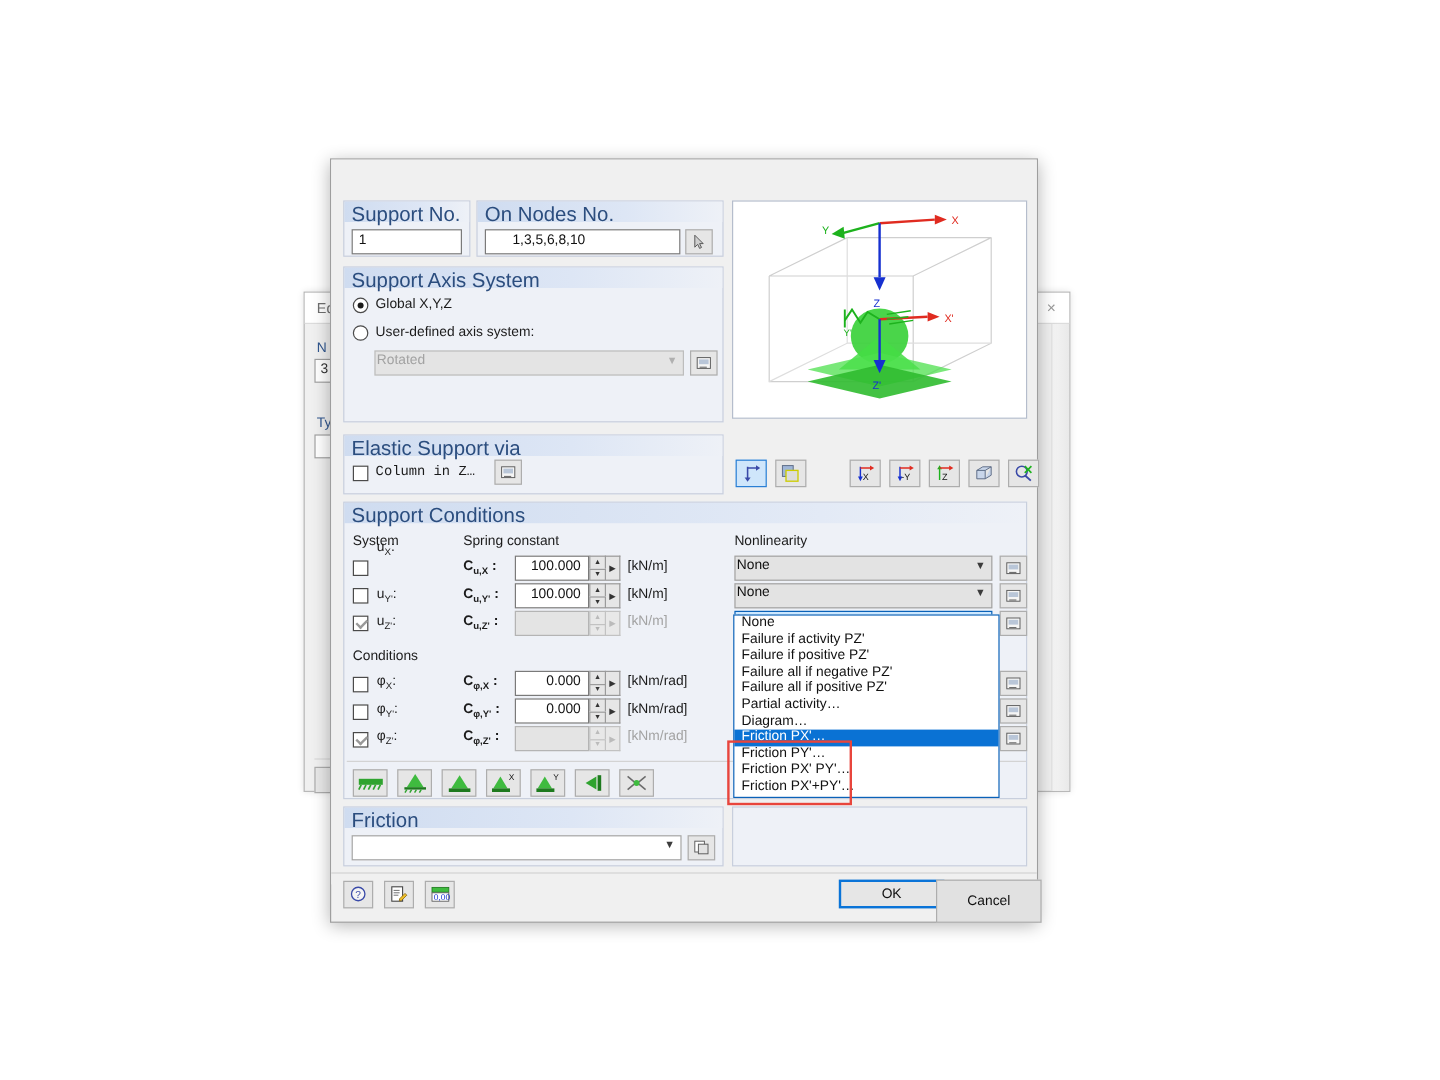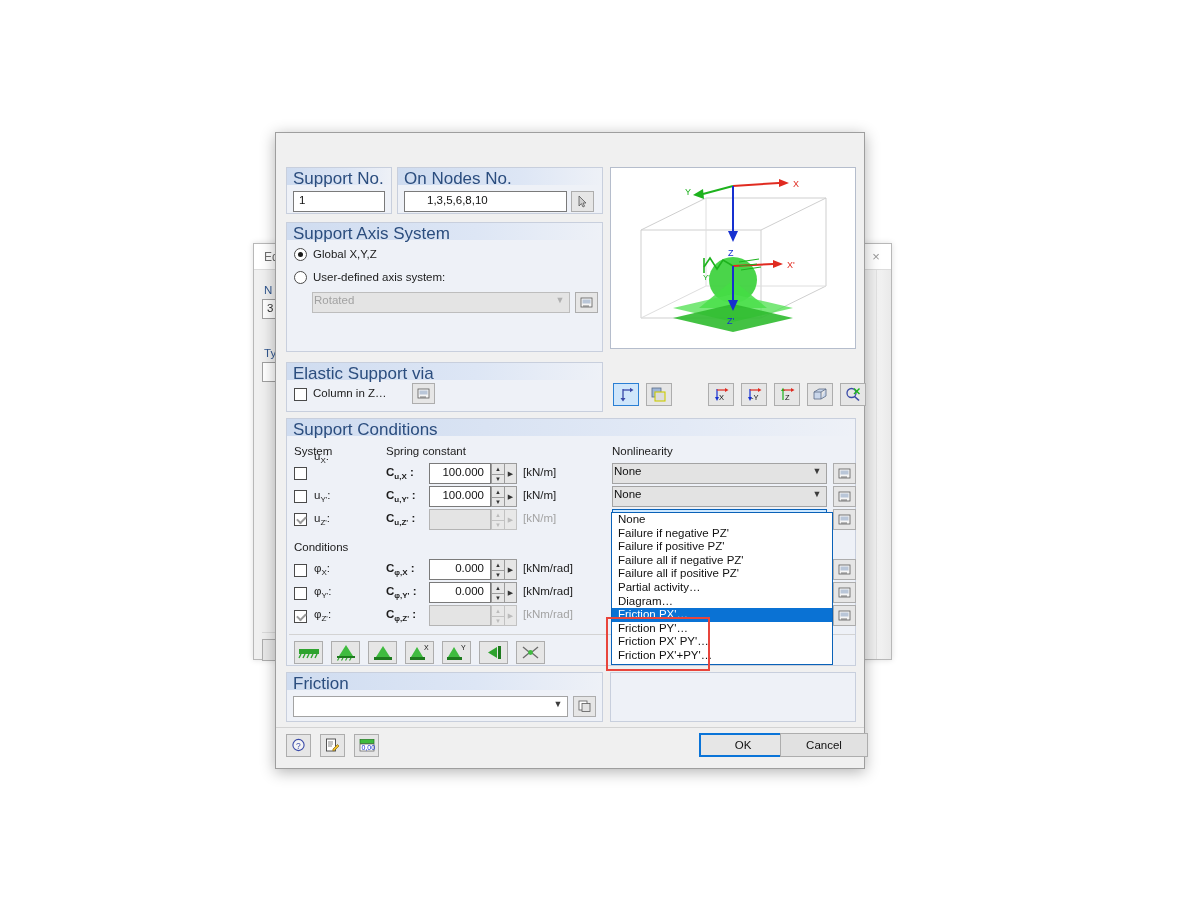--- a/index.html
+++ b/index.html
@@ -267,21 +267,21 @@
               <path d="M3 9 L9 9" stroke="#5b5b5b" stroke-width="0.8"></path>
             </svg>
           </div>
         </div>
       </div>
 
       <div class="grp" style="left:10px; top:229px; width:317px; height:50px;">
         <div class="grp-head">Elastic Support via</div>
         <div class="grp-body">
           <div class="cbx" style="left:7px; top:8px;"></div>
-          <div class="lbl" style="left:26px; top:7px;">Column in Z…</div>
+          <div class="lbl" style="left:26px; top:7px;font-family:Liberation Mono, monospace;">Column in Z…</div>
           <div class="sqbtn" style="left:125px; top:3px; width:23px; height:21px;">
             <svg width="14" height="12" viewBox="0 0 14 12" aria-hidden="true">
               <rect x="1" y="1" width="11" height="9" fill="#f5f5f5" stroke="#5b5b5b" stroke-width="0.8"></rect>
               <rect x="2.5" y="2.5" width="8" height="4" fill="#b9c6d8"></rect>
               <path d="M3 9 L9 9" stroke="#5b5b5b" stroke-width="0.8"></path>
             </svg>
           </div>
         </div>
       </div>
 
@@ -633,21 +633,21 @@
           <path d="M14.5 1.5 L9 7" stroke="#1db21d" stroke-width="1.4"></path>
         </svg>
       </div>
 
       <div class="grp" style="left:334px; top:539px; width:246px; height:50px;">
         <div class="grp-body"></div>
       </div>
 
       <div class="dropdown" style="left:335px; top:379px; width:222px; height:153px;">
         <div class="ditem">None</div>
-        <div class="ditem">Failure if negative PZ'</div>
+        <div class="ditem">Failure if activity PZ'</div>
         <div class="ditem">Failure if positive PZ'</div>
         <div class="ditem">Failure all if negative PZ'</div>
         <div class="ditem">Failure all if positive PZ'</div>
         <div class="ditem">Partial activity…</div>
         <div class="ditem">Diagram…</div>
         <div class="ditem sel">Friction PX'…</div>
         <div class="ditem">Friction PY'…</div>
         <div class="ditem">Friction PX' PY'…</div>
         <div class="ditem">Friction PX'+PY'…</div>
       </div>
@@ -671,17 +671,17 @@
       </div>
       <div class="sqbtn" style="left:78px; top:601px; width:25px; height:23px;">
         <svg width="16" height="15" viewBox="0 0 16 15" aria-hidden="true">
           <rect x="1" y="1.5" width="14" height="4" fill="#3fbb3f" stroke="#1e7a1e" stroke-width="0.7"></rect>
           <rect x="1" y="6" width="14" height="7" fill="#fff" stroke="#555" stroke-width="0.7"></rect>
           <text x="2.5" y="12" font-size="7" fill="#1630d0" font-family="sans-serif">0,00</text>
         </svg>
       </div>
 
       <div class="btn primary" style="left:423px; top:600px; width:88px; height:24px;">OK</div>
-      <div class="btn" style="left:505px; top:600px; width:88px; height:24px; left:504px;">Cancel</div>
+      <div class="btn" style="left:505px; top:600px; width:88px; height:36px; left:504px;">Cancel</div>
 
     </div>
   </div>
 </div>
 
 </body></html>

